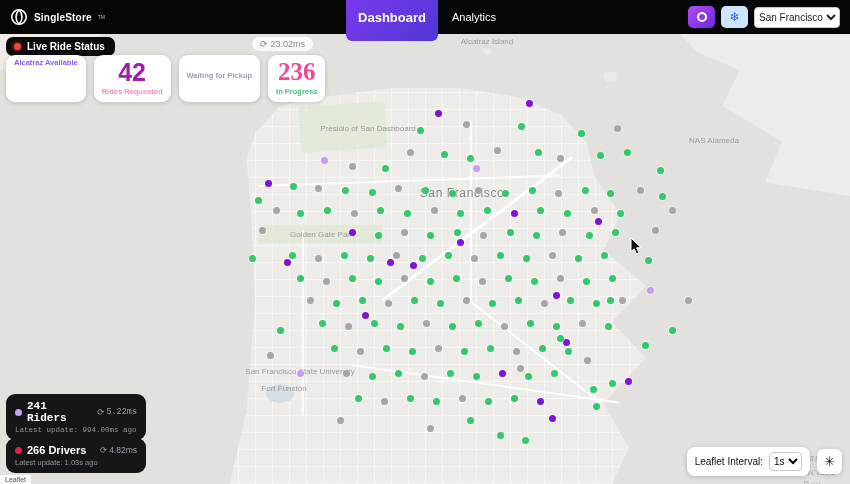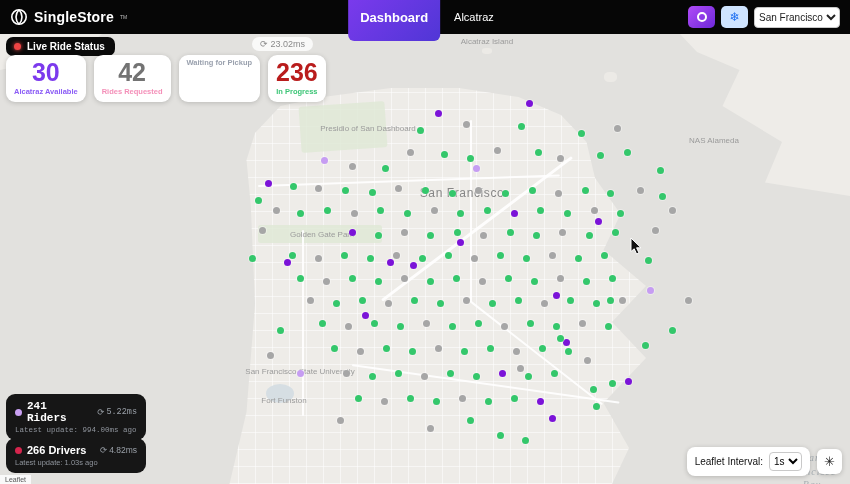--- a/index.html
+++ b/index.html
@@ -3,21 +3,21 @@
 <meta charset="utf-8">
 <style>
   * { margin:0; padding:0; box-sizing:border-box; }
   html,body { width:850px; height:484px; overflow:hidden; }
   body { position:relative; font-family:"Liberation Sans", sans-serif; background:#e2e1de; }
 
   
   .header { position:absolute; top:0; left:0; right:0; height:34px; background:#060606;
             display:flex; align-items:center; padding:0 10px; z-index:60; }
   .brand { display:flex; align-items:center; gap:6px; color:#fff; }
-  .brand-name { font-size:14px; font-weight:600; letter-spacing:.2px; }
+  .brand-name { font-size:10px; font-weight:600; letter-spacing:.2px; }
   .brand-tm { font-size:5px; color:#bbb; align-self:flex-start; margin-top:6px; }
   .tabs { position:absolute; left:50%; transform:translateX(-50%); display:flex; align-items:center; gap:6px; }
   .tab-dashboard { background:linear-gradient(135deg,#7c3aed,#5036d6); color:#fff; font-size:13px; font-weight:600;
                    padding:16px 12px; border-radius:6px; cursor:pointer; }
   .tab-analytics { color:#fff; font-size:11px; padding:5px 8px; cursor:pointer; }
   .header-right { margin-left:auto; display:flex; align-items:center; gap:6px; }
   .icon-btn { width:27px; height:22px; border-radius:5px; display:flex; align-items:center; justify-content:center; cursor:pointer; }
   .icon-btn.purple { background:linear-gradient(135deg,#b04cf7,#6d28d9); }
   .ring { width:10px; height:10px; border:2.5px solid #fff; border-radius:50%; }
   .icon-btn.blue { background:#cfe4ff; color:#1d6ff2; font-size:12px; }
@@ -95,21 +95,21 @@
   <div class="road" style="left:302px; top:196px; width:2px; height:186px;"></div>
   <div class="road" style="left:470px; top:266px; width:168px; height:2px; transform:rotate(38deg);"></div>
   <div class="road" style="left:352px; top:330px; width:270px; height:2px; transform:rotate(8deg);"></div>
   <div id="map-labels">
       <span class="map-label" style="left: 487px; top: 7px;">Alcatraz Island</span>
       <span class="map-label" style="left: 368px; top: 94px;">Presidio of San Dashboard</span>
       <span class="map-label" style="left: 322px; top: 200px;">Golden Gate Park</span>
       <span class="map-label big" style="left: 462px; top: 159px;">San Francisco</span>
       <span class="map-label" style="left: 714px; top: 106px;">NAS Alameda</span>
       <span class="map-label" style="left: 300px; top: 337px;">San Francisco State University</span>
-      <span class="map-label" style="left: 284px; top: 366px;">Fort Funston</span>
+      <span class="map-label" style="left: 284px; top: 354px;">Fort Funston</span>
     </div>
   <div class="water-label" style="left:812px; top:437px;">San Francisco
 Bay</div>
   <div id="map-dots">
       <div class="dot" style="left: 435px; top: 76px; background: rgb(123, 19, 216);"></div>
       <div class="dot" style="left: 526px; top: 66px; background: rgb(123, 19, 216);"></div>
       <div class="dot" style="left: 463px; top: 87px; background: rgb(166, 166, 166);"></div>
       <div class="dot" style="left: 417px; top: 93px; background: rgb(52, 199, 107);"></div>
       <div class="dot" style="left: 518px; top: 89px; background: rgb(52, 199, 107);"></div>
       <div class="dot" style="left: 578px; top: 96px; background: rgb(52, 199, 107);"></div>
@@ -291,21 +291,21 @@
         <circle cx="9" cy="9" r="7.2"></circle>
         <path d="M9 1.8 C 5 6, 5 12, 9 16.2"></path>
         <path d="M9 1.8 C 13 6, 13 12, 9 16.2"></path>
       </g>
     </svg>
     <span class="brand-name">SingleStore</span>
     <span class="brand-tm">TM</span>
   </div>
   <div class="tabs">
     <div class="tab-dashboard">Dashboard</div>
-    <div class="tab-analytics">Alcatraz</div>
+    <div class="tab-analytics">Analytics</div>
   </div>
   <div class="header-right">
     <div class="icon-btn purple">
       <span class="ring"></span>
     </div>
     <div class="icon-btn blue">
       <span>❄</span>
     </div>
     <select class="city-select">
       <option>San Francisco</option>
@@ -318,32 +318,31 @@
   <span>Live Ride Status</span>
 </div>
 
 <div class="latency-badge">
   <span>⟳</span>
   <span>23.02ms</span>
 </div>
 
 <div class="stats">
   <div class="stat-card">
-    <div class="stat-value" style="color: rgb(124, 58, 237);">30</div>
     <div class="stat-label" style="color: rgb(139, 92, 246);">Alcatraz Available</div>
   </div>
   <div class="stat-card">
-    <div class="stat-value" style="color: #737373;">42</div>
+    <div class="stat-value" style="color: #a21caf;">42</div>
     <div class="stat-label" style="color: rgb(244, 143, 184);">Rides Requested</div>
   </div>
   <div class="stat-card">
-    <div class="stat-label" style="color: rgb(154, 161, 174);">Waiting for Pickup</div>
+    <div class="stat-label" style="color: rgb(154, 161, 174); margin-top: 13px;">Waiting for Pickup</div>
   </div>
   <div class="stat-card">
-    <div class="stat-value" style="color: #b91c1c;">236</div>
+    <div class="stat-value" style="color: #ec4899; font-family: Liberation Serif, serif;">236</div>
     <div class="stat-label" style="color: rgb(60, 197, 118);">In Progress</div>
   </div>
 </div>
 
 <div class="legend-card riders">
   <div class="legend-row">
     <span class="legend-dot" style="background: rgb(201, 160, 242);"></span>
     <span class="legend-title">241 Riders</span>
     <span class="legend-latency">
       <span>⟳</span>

